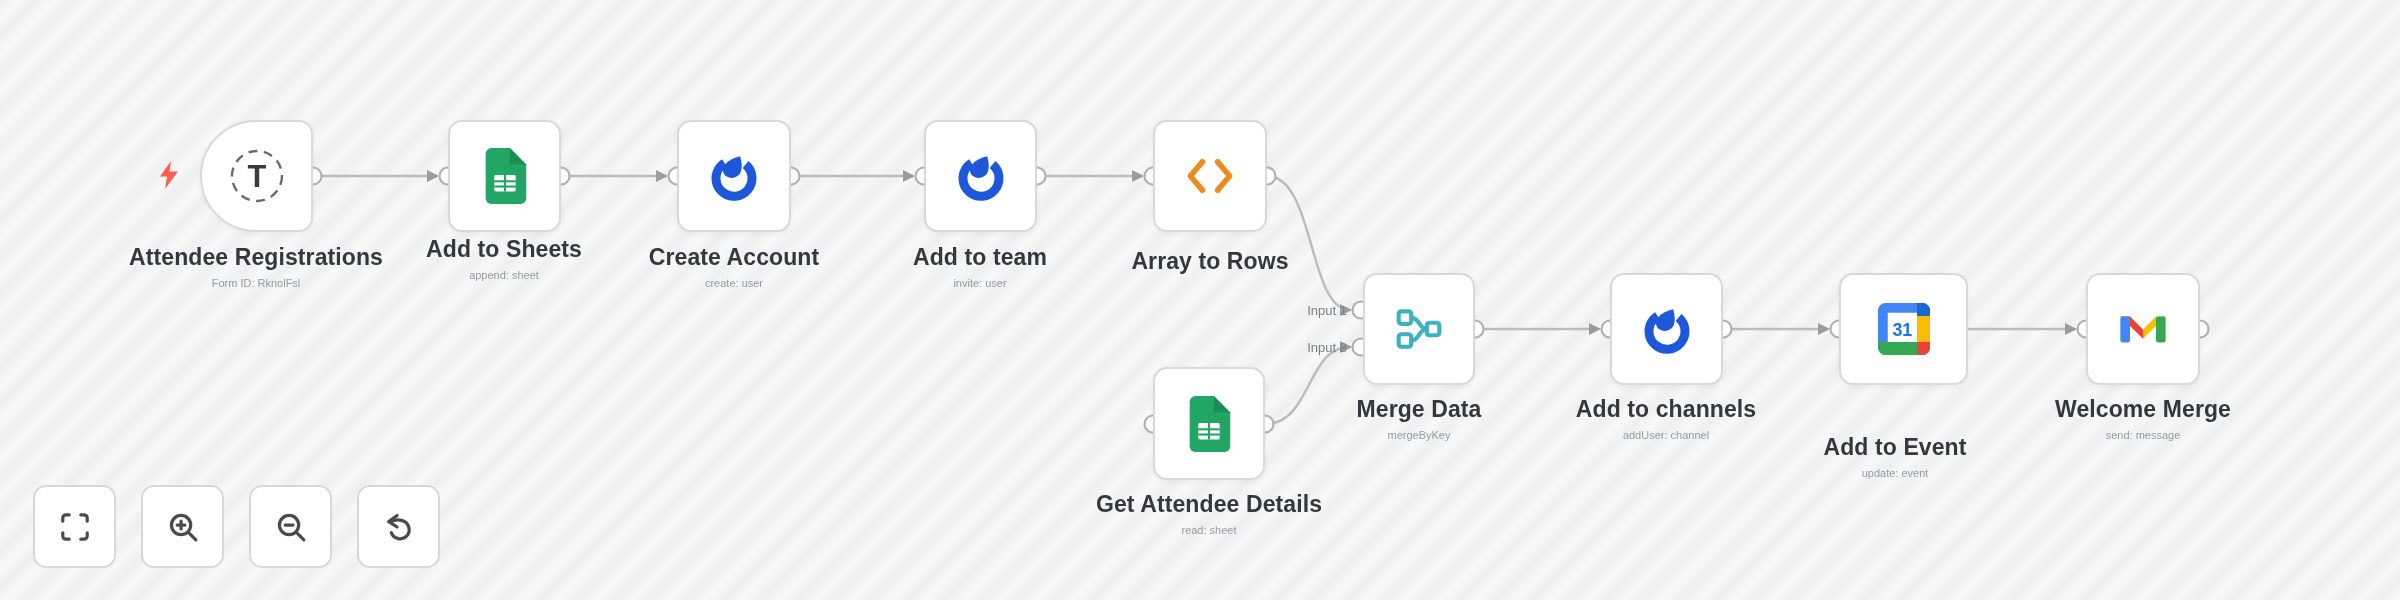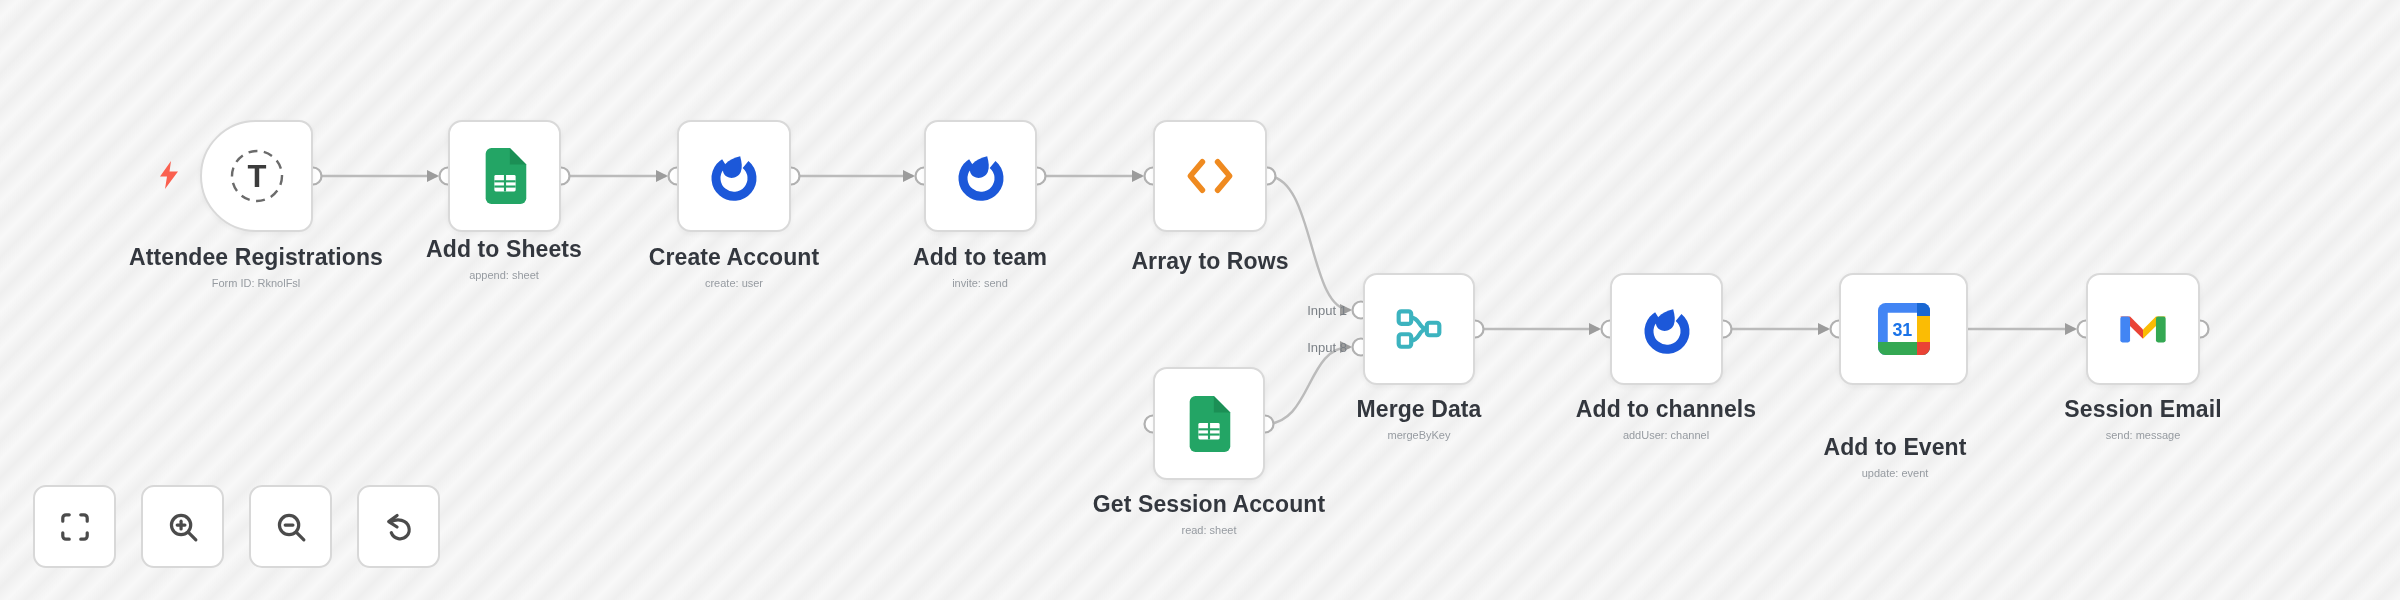--- a/index.html
+++ b/index.html
@@ -128,21 +128,21 @@
   </div>
 
   <div class="node" style="left:924px;top:120px;width:113px;height:112px;">
     <svg class="icon-svg" width="54" height="54" viewBox="0 0 48 48">
       <circle cx="24" cy="26" r="16" fill="none" stroke="#1c58d9" stroke-width="8" stroke-dasharray="80 21" transform="rotate(-50 24 26)"></circle>
       <path d="M29.5 6.5 C31 12 31.5 16.5 30 20.5 C28 25.5 21.5 27 17.5 24.5 C13.5 22 13 16.5 16.5 13 C19.5 10 24 7.8 29.5 6.5 Z" fill="#1c58d9"></path>
     </svg>
   </div>
   <div class="node-label" style="left:980px;top:244px;">
     <div class="title">Add to team</div>
-    <div class="subtitle">invite: send</div>
+    <div class="subtitle">invite: user</div>
   </div>
 
   <div class="node" style="left:1153px;top:120px;width:114px;height:112px;">
     <svg class="icon-svg" width="48" height="38" viewBox="0 0 44 34">
       <path d="M15 4 L4 17 L15 30" fill="none" stroke="#ef8a20" stroke-width="5.2" stroke-linecap="round" stroke-linejoin="round"></path>
       <path d="M29 4 L40 17 L29 30" fill="none" stroke="#ef8a20" stroke-width="5.2" stroke-linecap="round" stroke-linejoin="round"></path>
     </svg>
   </div>
   <div class="node-label" style="left:1210px;top:248px;">
     <div class="title">Array to Rows</div>
@@ -153,21 +153,21 @@
     <svg class="icon-svg" width="46" height="58" viewBox="0 0 46 60">
       <path d="M9 1 H28 L45 18 V53 a6 6 0 0 1 -6 6 H9 a6 6 0 0 1 -6 -6 V7 a6 6 0 0 1 6 -6 Z" fill="#23a565"></path>
       <path d="M28 1 L45 18 H28 Z" fill="#1b8f55"></path>
       <rect x="12" y="29" width="22" height="17" rx="1.5" fill="#ffffff"></rect>
       <rect x="12" y="34.4" width="22" height="2.2" fill="#23a565"></rect>
       <rect x="12" y="39.8" width="22" height="2.2" fill="#23a565"></rect>
       <rect x="21.9" y="29" width="2.2" height="17" fill="#23a565"></rect>
     </svg>
   </div>
   <div class="node-label" style="left:1209px;top:491px;">
-    <div class="title">Get Session Account</div>
+    <div class="title">Get Attendee Details</div>
     <div class="subtitle">read: sheet</div>
   </div>
 
   <div class="node" style="left:1363px;top:273px;width:112px;height:112px;">
     <svg class="icon-svg" width="50" height="50" viewBox="0 0 48 48">
       <g fill="none" stroke="#3cb3bf" stroke-width="4">
         <rect x="4.5" y="7" width="12" height="12" rx="2.5"></rect>
         <rect x="4.5" y="29" width="12" height="12" rx="2.5"></rect>
         <rect x="31.5" y="18" width="12" height="12" rx="2.5"></rect>
         <path d="M16.5 13 C25 13 23.5 24 31.5 24"></path>
@@ -216,21 +216,21 @@
 
   <div class="node" style="left:2086px;top:273px;width:114px;height:112px;">
     <svg class="icon-svg" width="52" height="41" viewBox="0 0 48 38">
       <polygon points="45,7 36,7 24,19 24,27.5" fill="#fbbc04"></polygon>
       <polygon points="3,7 12,7 24,19 24,27.5" fill="#ea4335"></polygon>
       <rect x="3" y="7" width="9" height="24" rx="2" fill="#4285f4"></rect>
       <rect x="36" y="7" width="9" height="24" rx="2" fill="#34a853"></rect>
     </svg>
   </div>
   <div class="node-label" style="left:2143px;top:396px;">
-    <div class="title">Session Email</div>
+    <div class="title">Welcome Merge</div>
     <div class="subtitle">send: message</div>
   </div>
 
   <div class="toolbar">
     <button class="toolbar-btn">
       <svg width="36" height="36" viewBox="0 0 28 28">
         <path d="M9.5 4.5 H7 a2.5 2.5 0 0 0 -2.5 2.5 V9.5"></path>
         <path d="M18.5 4.5 H21 a2.5 2.5 0 0 1 2.5 2.5 V9.5"></path>
         <path d="M9.5 23.5 H7 a2.5 2.5 0 0 1 -2.5 -2.5 V18.5"></path>
         <path d="M18.5 23.5 H21 a2.5 2.5 0 0 0 2.5 -2.5 V18.5"></path>

